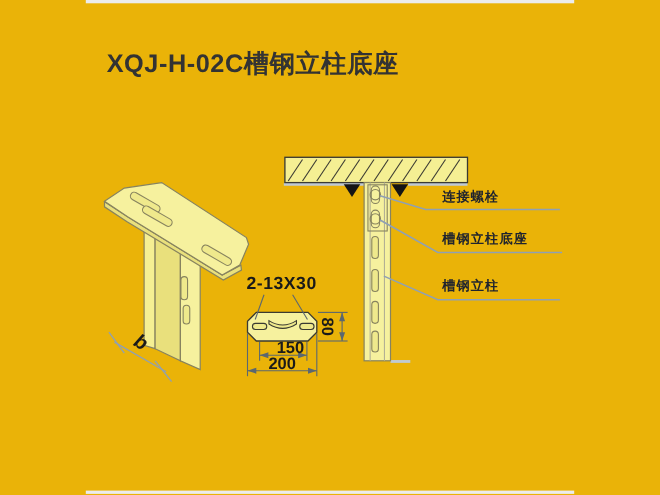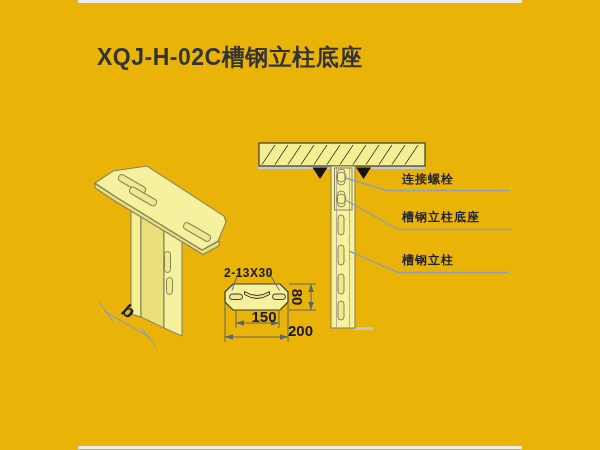--- a/index.html
+++ b/index.html
@@ -15,23 +15,23 @@
   .cn-label{
     position:absolute;font-size:12px;font-weight:700;color:var(--label-text);
     letter-spacing:1px;white-space:nowrap;
   }
   .dim-text{
     position:absolute;font-size:15px;font-weight:700;color:var(--dim-text);
     text-align:center;white-space:nowrap;
   }
   #dim-height{left:283px;top:289px;width:28px;height:16px;line-height:16px;transform:rotate(90deg);}
   #dim-depth{left:118px;top:301px;width:20px;font-size:18px;font-style:italic;transform:rotate(30deg);}
-  #slot-spec{left:224px;top:266px;font-size:12px;letter-spacing:.5px;text-align:center;}
+  #slot-spec{left:224px;top:250px;font-size:16px;letter-spacing:.5px;text-align:center;}
   #dim-inner{left:236px;top:308px;width:56px;}
-  #dim-outer{left:225px;top:322px;width:63px;margin-left:44px;}
+  #dim-outer{left:225px;top:322px;width:63px;}
   svg{position:absolute;left:0;top:0;}
   .part{fill:var(--part-fill);stroke:var(--outline);stroke-width:1.1;}
   .part-light{fill:var(--part-fill-light);stroke:var(--outline);stroke-width:1.1;}
   .part-dark{fill:var(--part-fill-dark);stroke:var(--outline);stroke-width:1.1;}
   .hole{fill:var(--hole-fill);stroke:var(--outline);stroke-width:1;}
   .beam{fill:var(--part-fill-light);stroke:var(--draw-dark);stroke-width:1.2;}
   .hatchline{stroke:var(--draw-dark);stroke-width:1;}
   .plan{stroke:var(--draw-dark);stroke-width:1.2;fill:var(--part-fill);}
   .plan-hole{stroke:var(--draw-dark);stroke-width:1;fill:var(--hole-fill);}
   .dimline{stroke:var(--dim-color);stroke-width:1;fill:none;}

